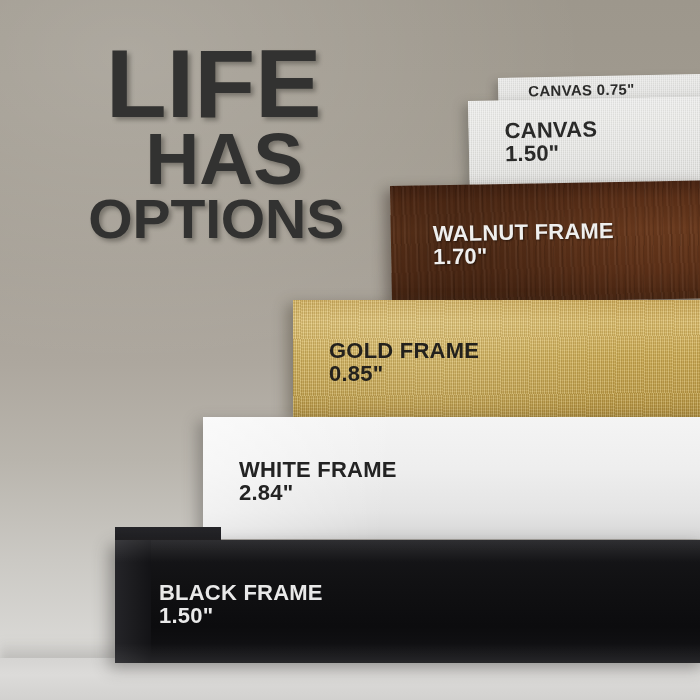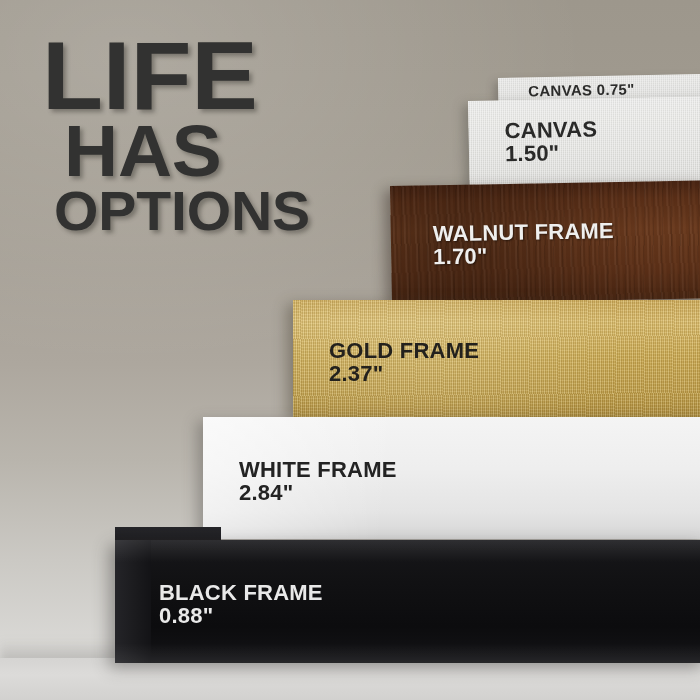--- a/index.html
+++ b/index.html
@@ -29,26 +29,27 @@
     background:linear-gradient(180deg,#d5d4d2 0%,#dcdbd9 40%,#d2d1cf 100%);
   }
   .floor-shadow{
     position:absolute;left:0;right:0;bottom:34px;height:26px;
     background:linear-gradient(180deg, rgba(120,118,114,0) 0%, rgba(110,108,104,.35) 100%);
     filter:blur(4px);
   }
 
   
   .headline{
-    position:absolute;left:42px;top:36px;width:330px;
+    position:absolute;left:42px;top:44px;width:330px;
     color:#323231;
     font-weight:bold;
     letter-spacing:-.01em;
     text-shadow:3px 3px 4px rgba(60,57,52,.45);
     user-select:none;
+    text-align:center;
   }
   .hl-line{display:block;line-height:.84;white-space:nowrap;
            transform-origin:left top;}
   .hl-1{font-size:96px;transform:scaleX(1.04);}
   .hl-2{font-size:72px;margin-left:22px;margin-top:4px;transform:scaleX(1.04);}
   .hl-3{font-size:56px;margin-left:12px;margin-top:6px;transform:scaleX(1.02);}
 
   
   .logo{
     position:absolute;right:16px;top:13px;
@@ -235,30 +236,30 @@
 
   <div class="slab" id="slab-walnut">
     <div class="grain"></div>
     <div class="lbl">WALNUT FRAME
 1.70"</div>
   </div>
 
   <div class="slab" id="slab-gold">
     <div class="grain"></div>
     <div class="lbl">GOLD FRAME
-2.37"</div>
+0.85"</div>
   </div>
 
   <div class="slab" id="slab-white">
     <div class="sheen"></div>
     <div class="lbl">WHITE FRAME
 2.84"</div>
   </div>
 
   <div id="black-riser"></div>
   <div class="slab" id="slab-black">
     <div class="edge"></div>
     <div class="sheen"></div>
     <div class="lbl">BLACK FRAME
-0.88"</div>
+1.50"</div>
   </div>
 
 </div>
 
 </body></html>

